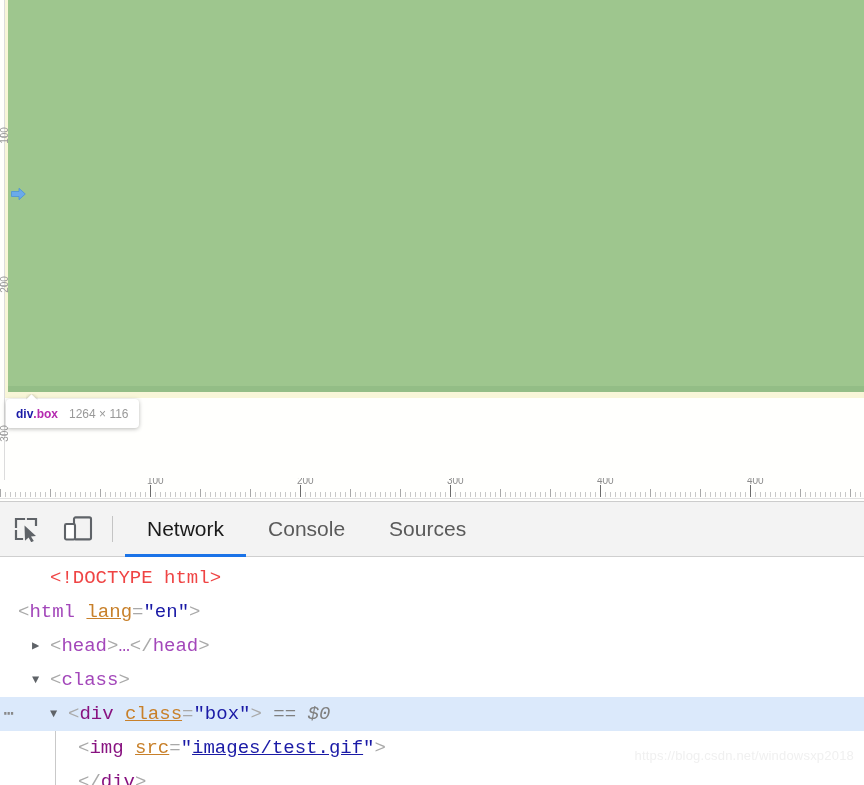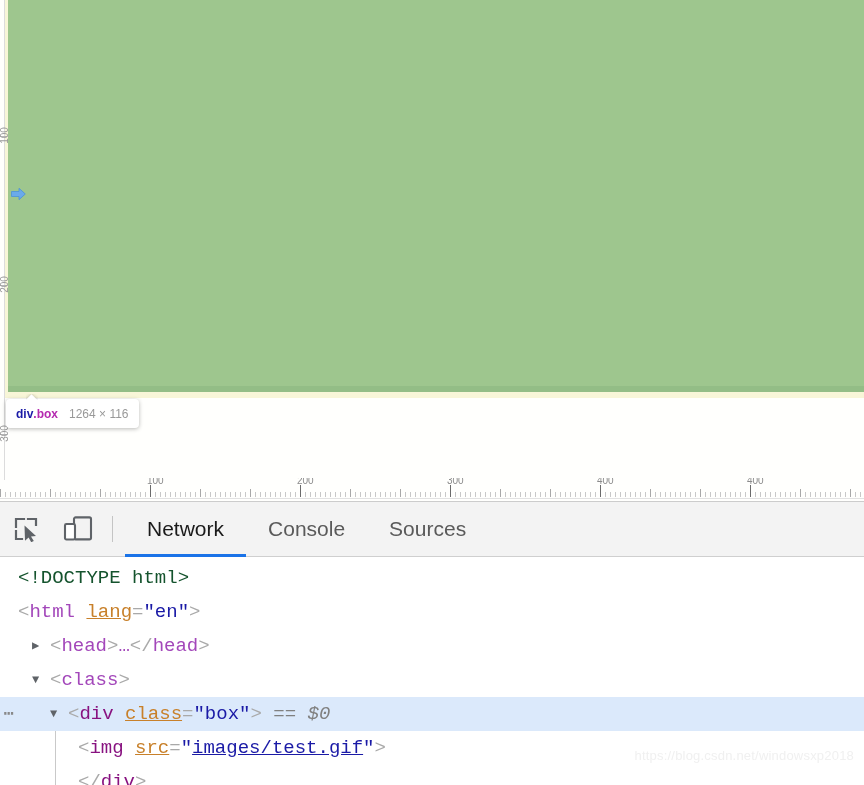--- a/index.html
+++ b/index.html
@@ -302,21 +302,21 @@
 
   .tree-guide {
     position: absolute;
     left: 55px;
     top: 0;
     width: 1px;
     height: 100%;
     background: #c9c9c9;
   }
 
-  .c-doctype { color: #14532d; }
+  .c-doctype { color: #ef4444; margin-left: 32px; }
   .c-punct   { color: #a9a9a9; }
   .c-tag     { color: #a347ba; }
   .c-tag-d   { color: #881280; }
   .c-attr    { color: #c8802a; text-decoration: underline; }
   .c-val     { color: #1a1aa6; }
   .c-val-link{ color: #1a1aa6; text-decoration: underline; }
   .c-eq      { color: #a9a9a9; }
   .c-dollar  { color: #808080; font-style: italic; }
   .c-ellipsis{ color: #a347ba; }
 

